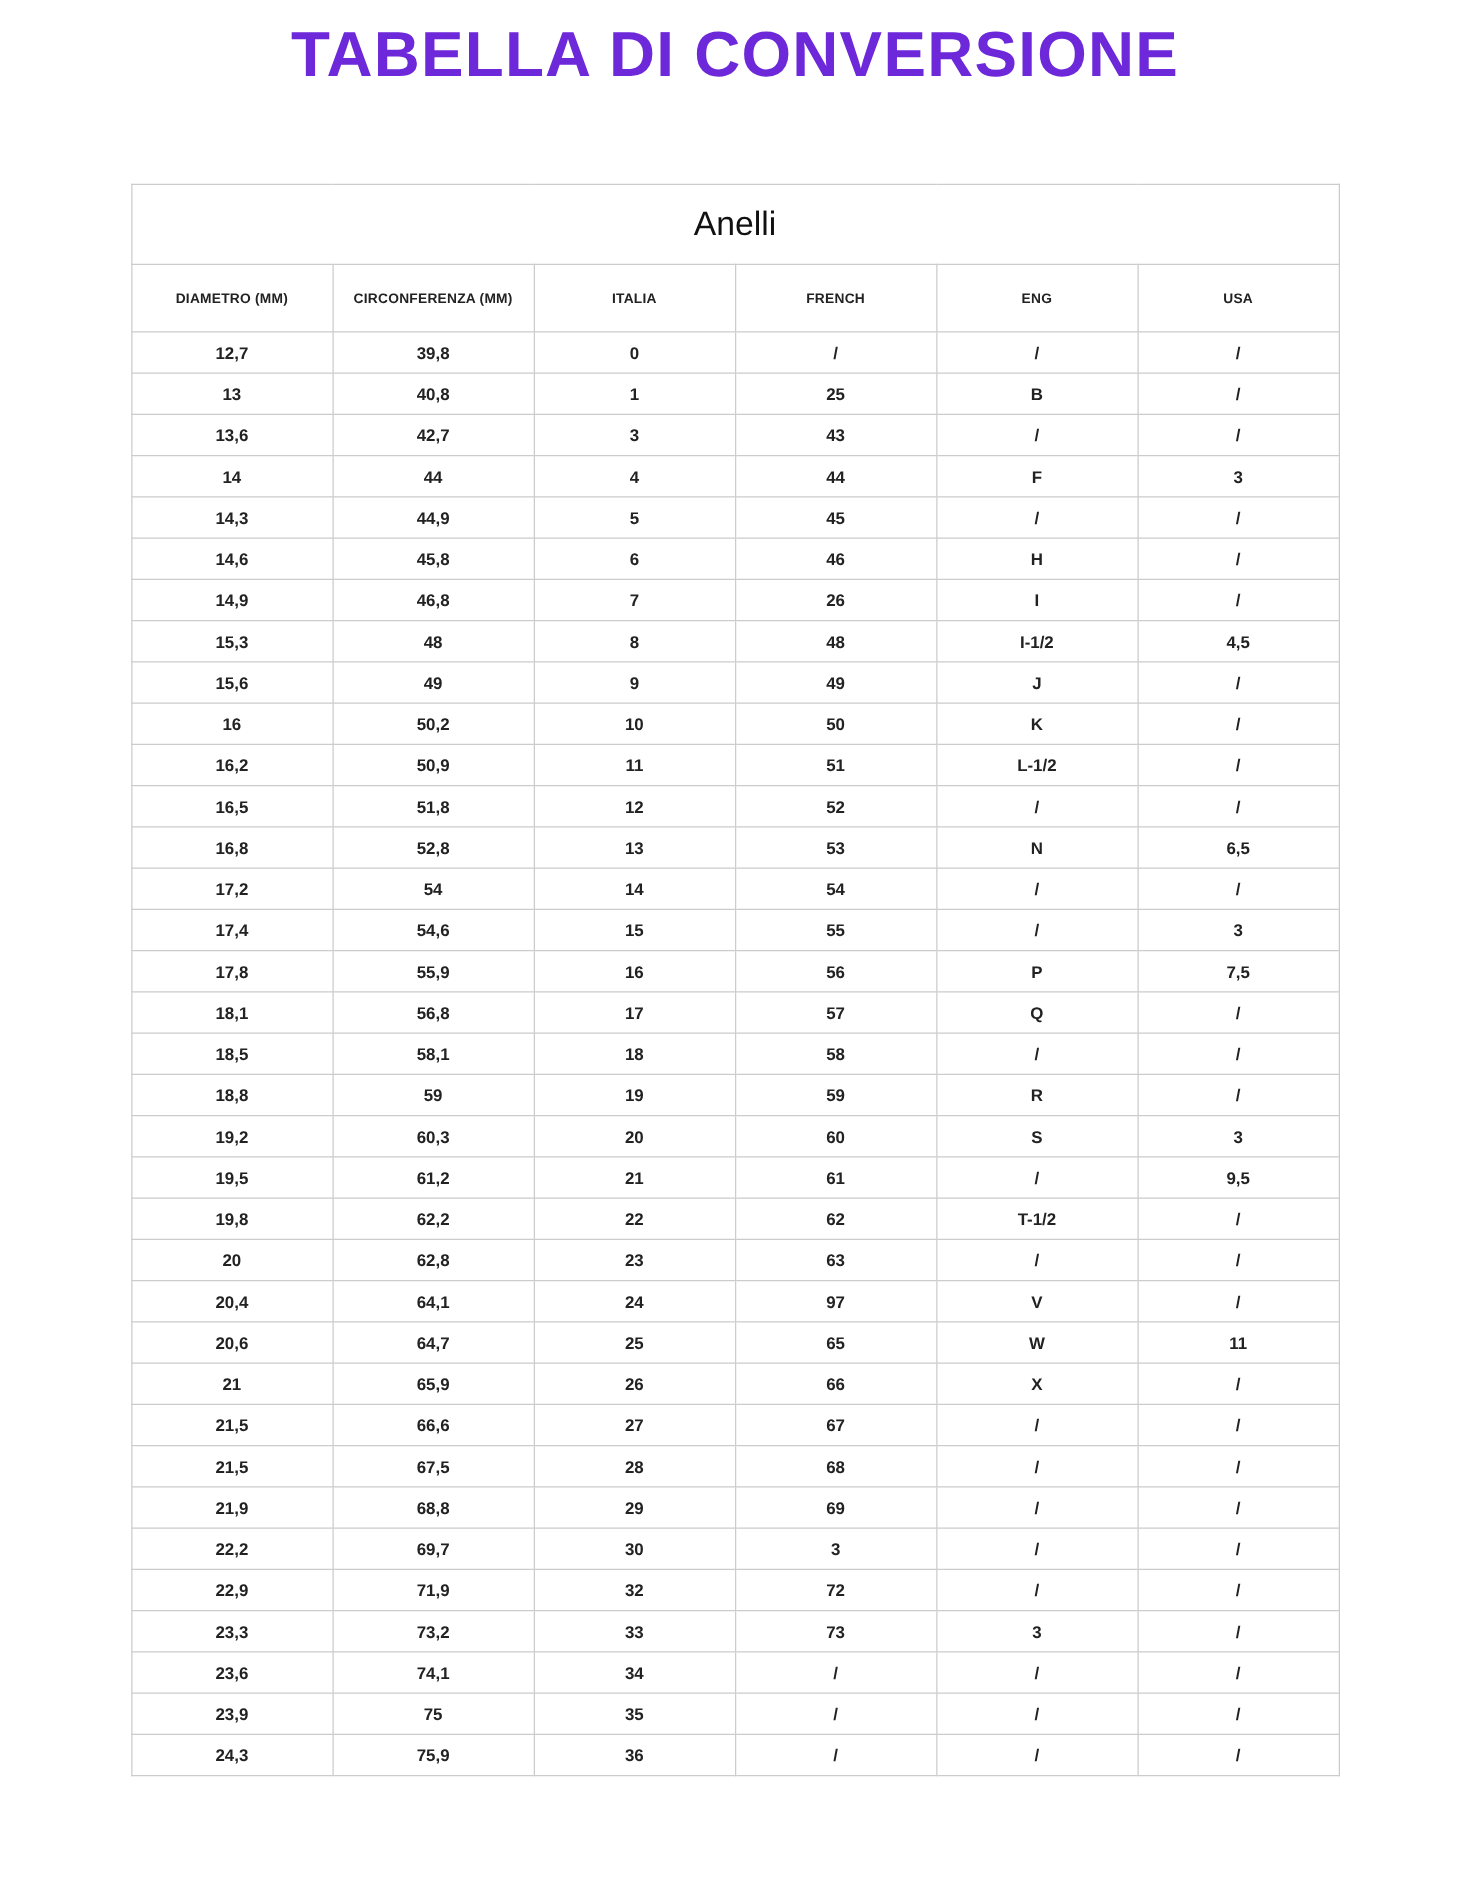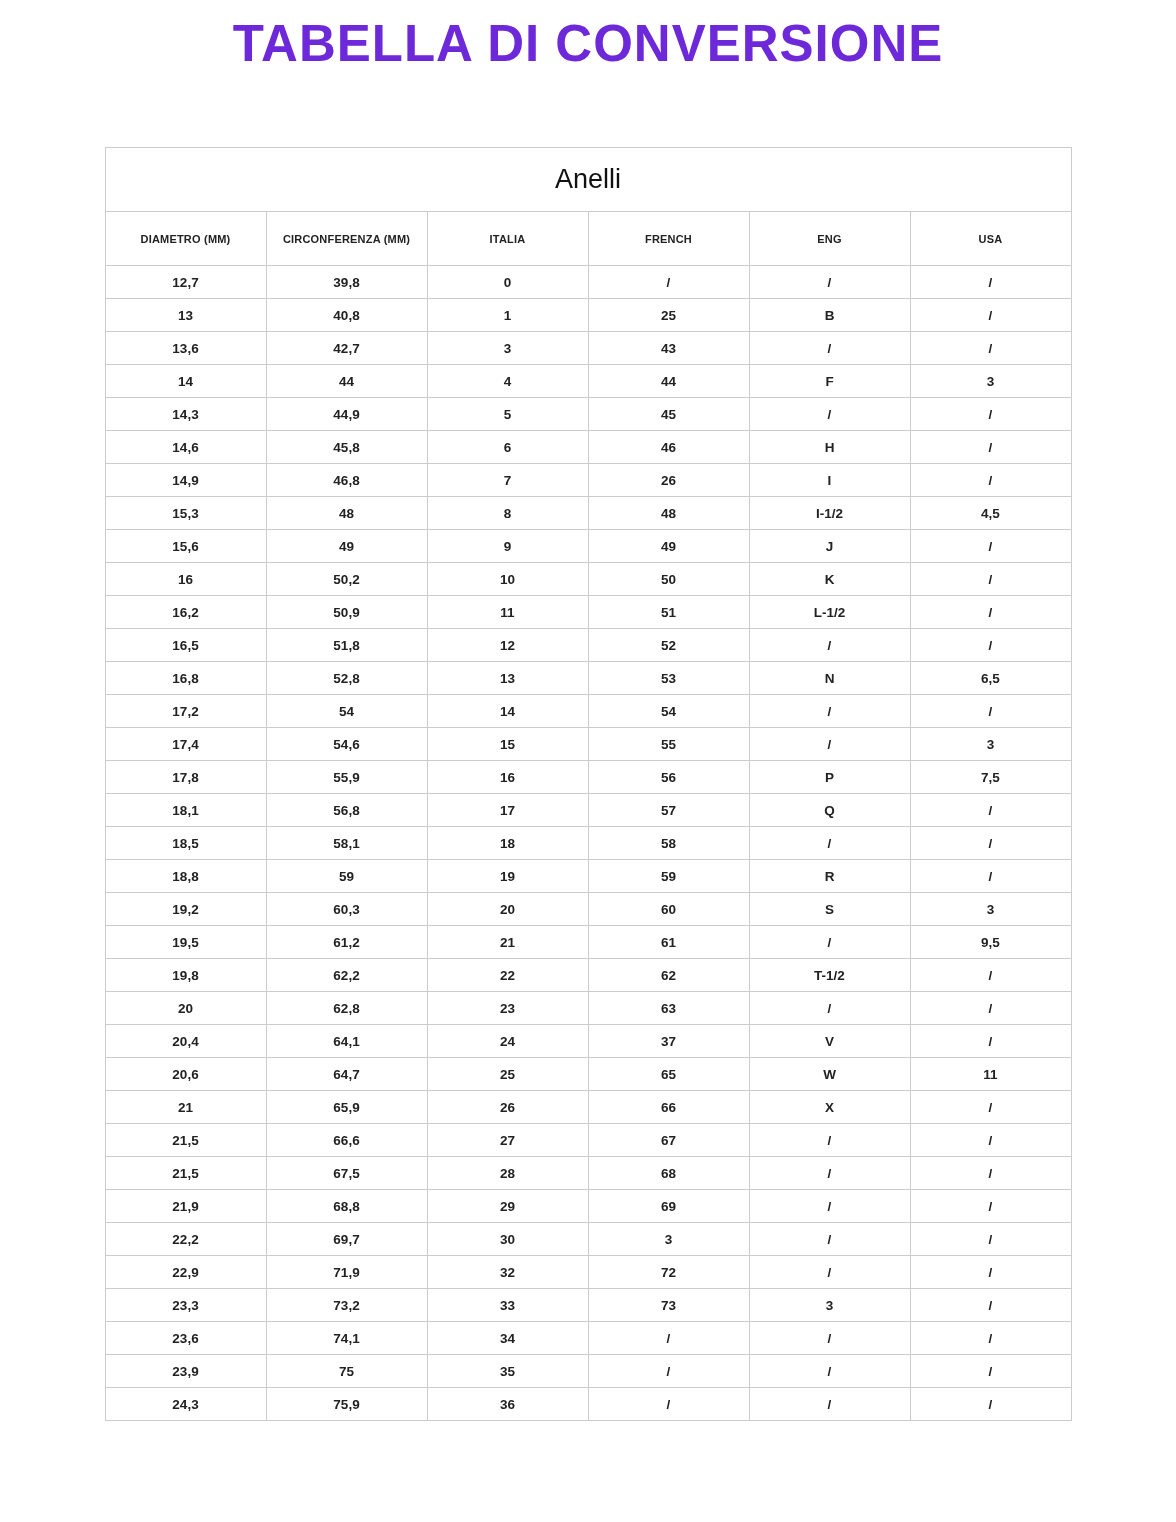--- a/index.html
+++ b/index.html
@@ -254,21 +254,21 @@
         <td>62,8</td>
         <td>23</td>
         <td>63</td>
         <td>/</td>
         <td>/</td>
       </tr>
       <tr>
         <td>20,4</td>
         <td>64,1</td>
         <td>24</td>
-        <td>37</td>
+        <td>97</td>
         <td>V</td>
         <td>/</td>
       </tr>
       <tr>
         <td>20,6</td>
         <td>64,7</td>
         <td>25</td>
         <td>65</td>
         <td>W</td>
         <td>11</td>

